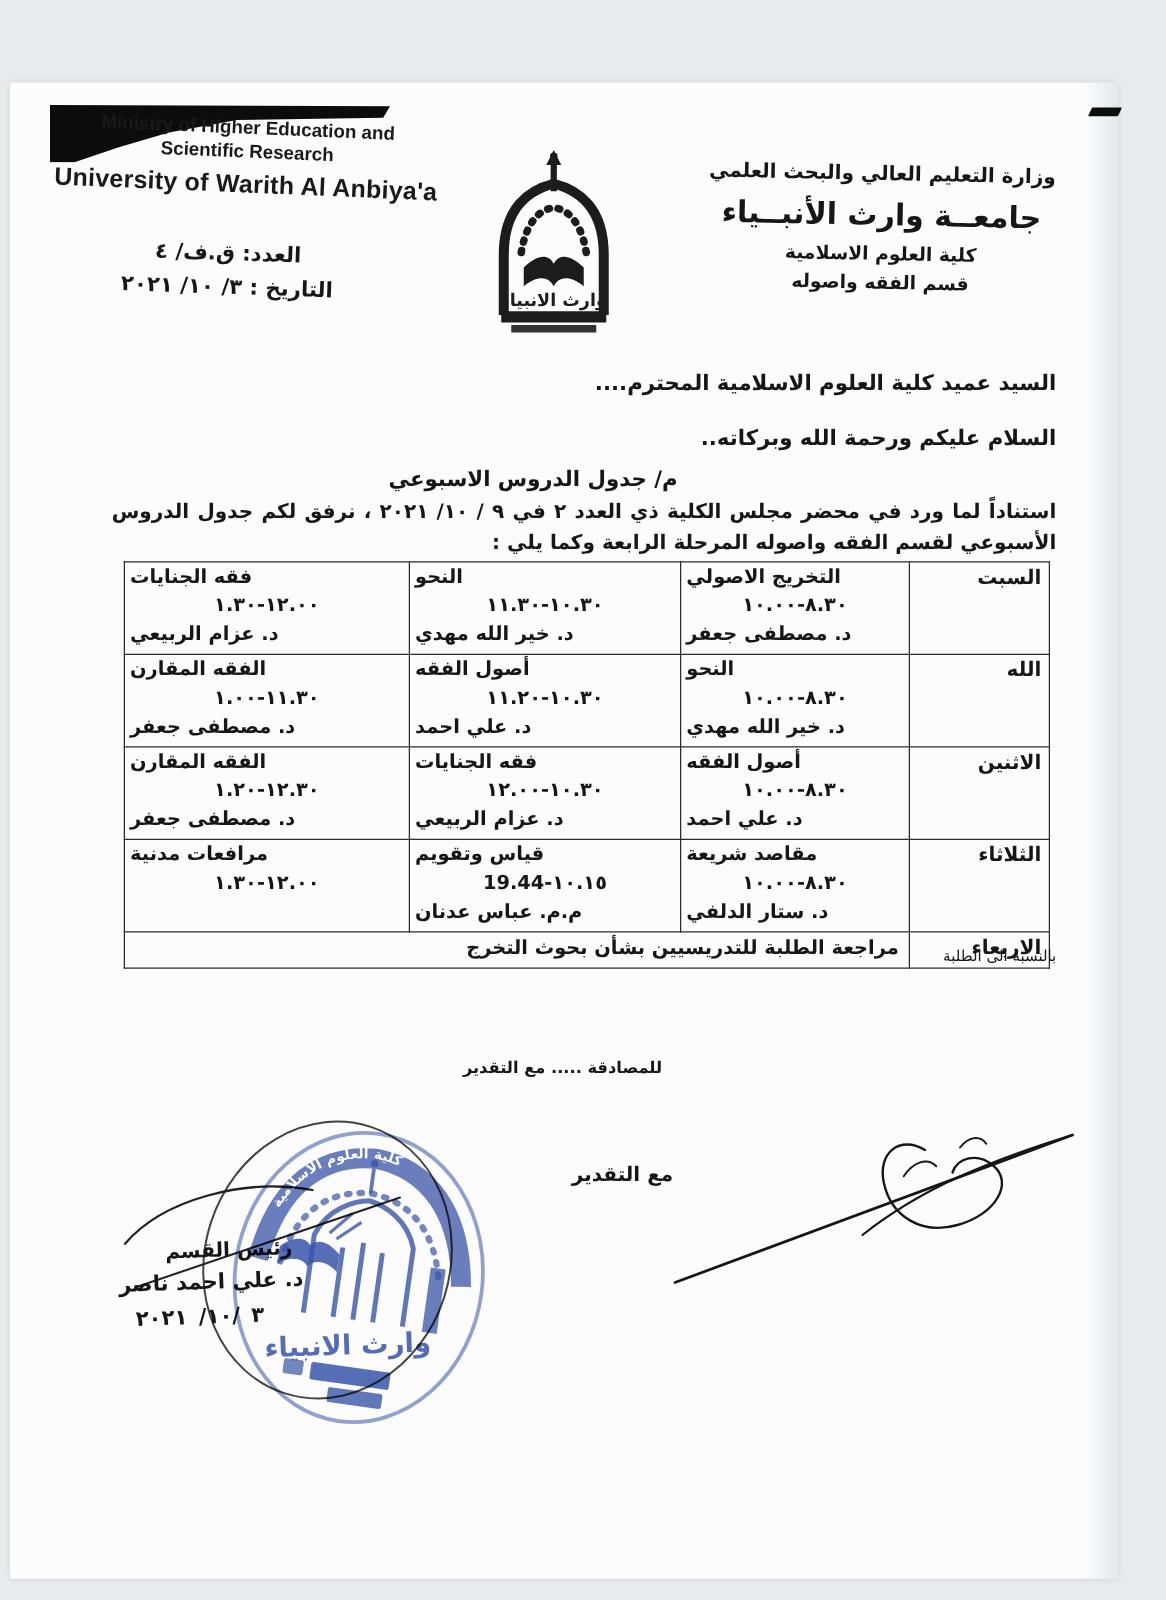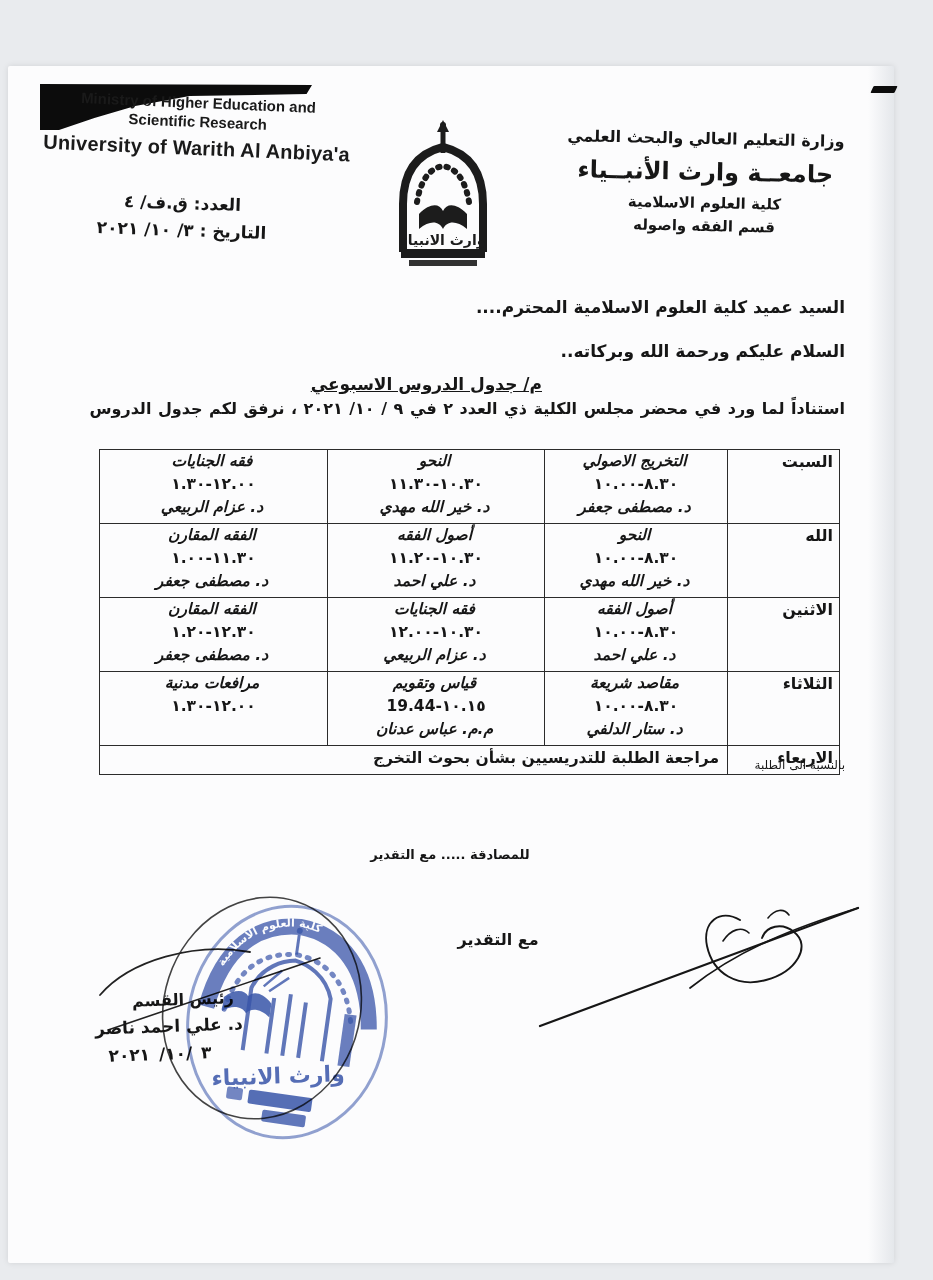--- a/index.html
+++ b/index.html
@@ -24,29 +24,29 @@
   .ref-block{left:92px;top:190px;width:180px;text-align:center;transform:rotate(2deg);
              font-size:17px;font-weight:700;line-height:27px;}
   
   .ar-block{left:550px;top:126px;width:310px;text-align:center;transform:rotate(1.2deg);}
   .ar1{font-size:16px;font-weight:700;line-height:26px;}
   .ar2{font-size:24px;font-weight:800;line-height:40px;}
   .ar3{font-size:15px;font-weight:700;line-height:23px;}
   
   .recipient{right:88px;top:297px;font-size:17px;font-weight:800;}
   .salutation{right:88px;top:341px;font-size:17px;font-weight:800;}
-  .subject{left:352px;top:374px;width:190px;text-align:center;font-size:17px;font-weight:800;text-decoration:underline;}
+  .subject{left:352px;top:374px;width:190px;text-align:center;font-size:17px;font-weight:800;}
   .body1{right:88px;top:399px;font-size:16px;font-weight:700;word-spacing:1px;}
   .body2{right:88px;top:424px;font-size:16px;font-weight:700;}
   
   .sched{position:absolute;left:99px;top:449px;width:740px;border-collapse:collapse;
          table-layout:fixed;direction:rtl;}
   .sched td{border:1.6px solid #2b2b2b;padding:0;vertical-align:top;}
   .sched .day{font-size:16px;font-weight:700;text-align:right;padding:2px 6px 0 0;}
-  .pc .su,.pc .te{font-size:15.5px;font-weight:700;text-align:center;padding-left:4px;padding-right:7px;line-height:23px;font-style:italic;}
+  .pc .su,.pc .te{font-size:15.5px;font-weight:700;text-align:left;padding-left:4px;padding-right:7px;line-height:23px;}
   .pc .ti{font-size:15.5px;font-weight:700;text-align:center;line-height:23px;}
   .hrow td{height:71px;}
   .wrow td{height:26px;}
   .wed{font-size:15.5px;font-weight:700;text-align:right;padding-right:8px !important;line-height:25px;}
   
   .note1{right:88px;top:776px;font-size:16px;font-weight:700;}
   .note2{right:88px;top:758px;font-size:12px;font-weight:400;}
   .approval{left:350px;top:847px;width:200px;text-align:center;font-size:13px;font-weight:800;}
   
   .regards{left:448px;top:930px;width:100px;text-align:center;font-size:16px;font-weight:800;}
@@ -93,20 +93,21 @@
     <div class="ar1 line">وزارة التعليم العالي والبحث العلمي</div>
     <div class="ar2 line">جامعــة وارث الأنبــياء</div>
     <div class="ar3 line">كلية العلوم الاسلامية</div>
     <div class="ar3 line">قسم الفقه واصوله</div>
   </div>
 
   <div class="abs rtl salutation line">السلام عليكم ورحمة الله وبركاته..</div>
   <div class="abs rtl recipient line">السيد عميد كلية العلوم الاسلامية المحترم....</div>
   <div class="abs rtl subject line">م/ جدول الدروس الاسبوعي</div>
   <div class="abs rtl body1 line">استناداً لما ورد في محضر مجلس الكلية ذي العدد ٢  في ٩ / ١٠/ ٢٠٢١ ، نرفق لكم جدول الدروس</div>
+  <div class="abs rtl body2 line">الأسبوعي لقسم الفقه واصوله المرحلة الرابعة وكما يلي :</div>
 
   <table class="sched">
     <colgroup>
         <col style="width:112px">
         <col style="width:183px">
         <col style="width:217px">
         <col style="width:228px">
       </colgroup>
     <tbody>
         <tr class="hrow">

